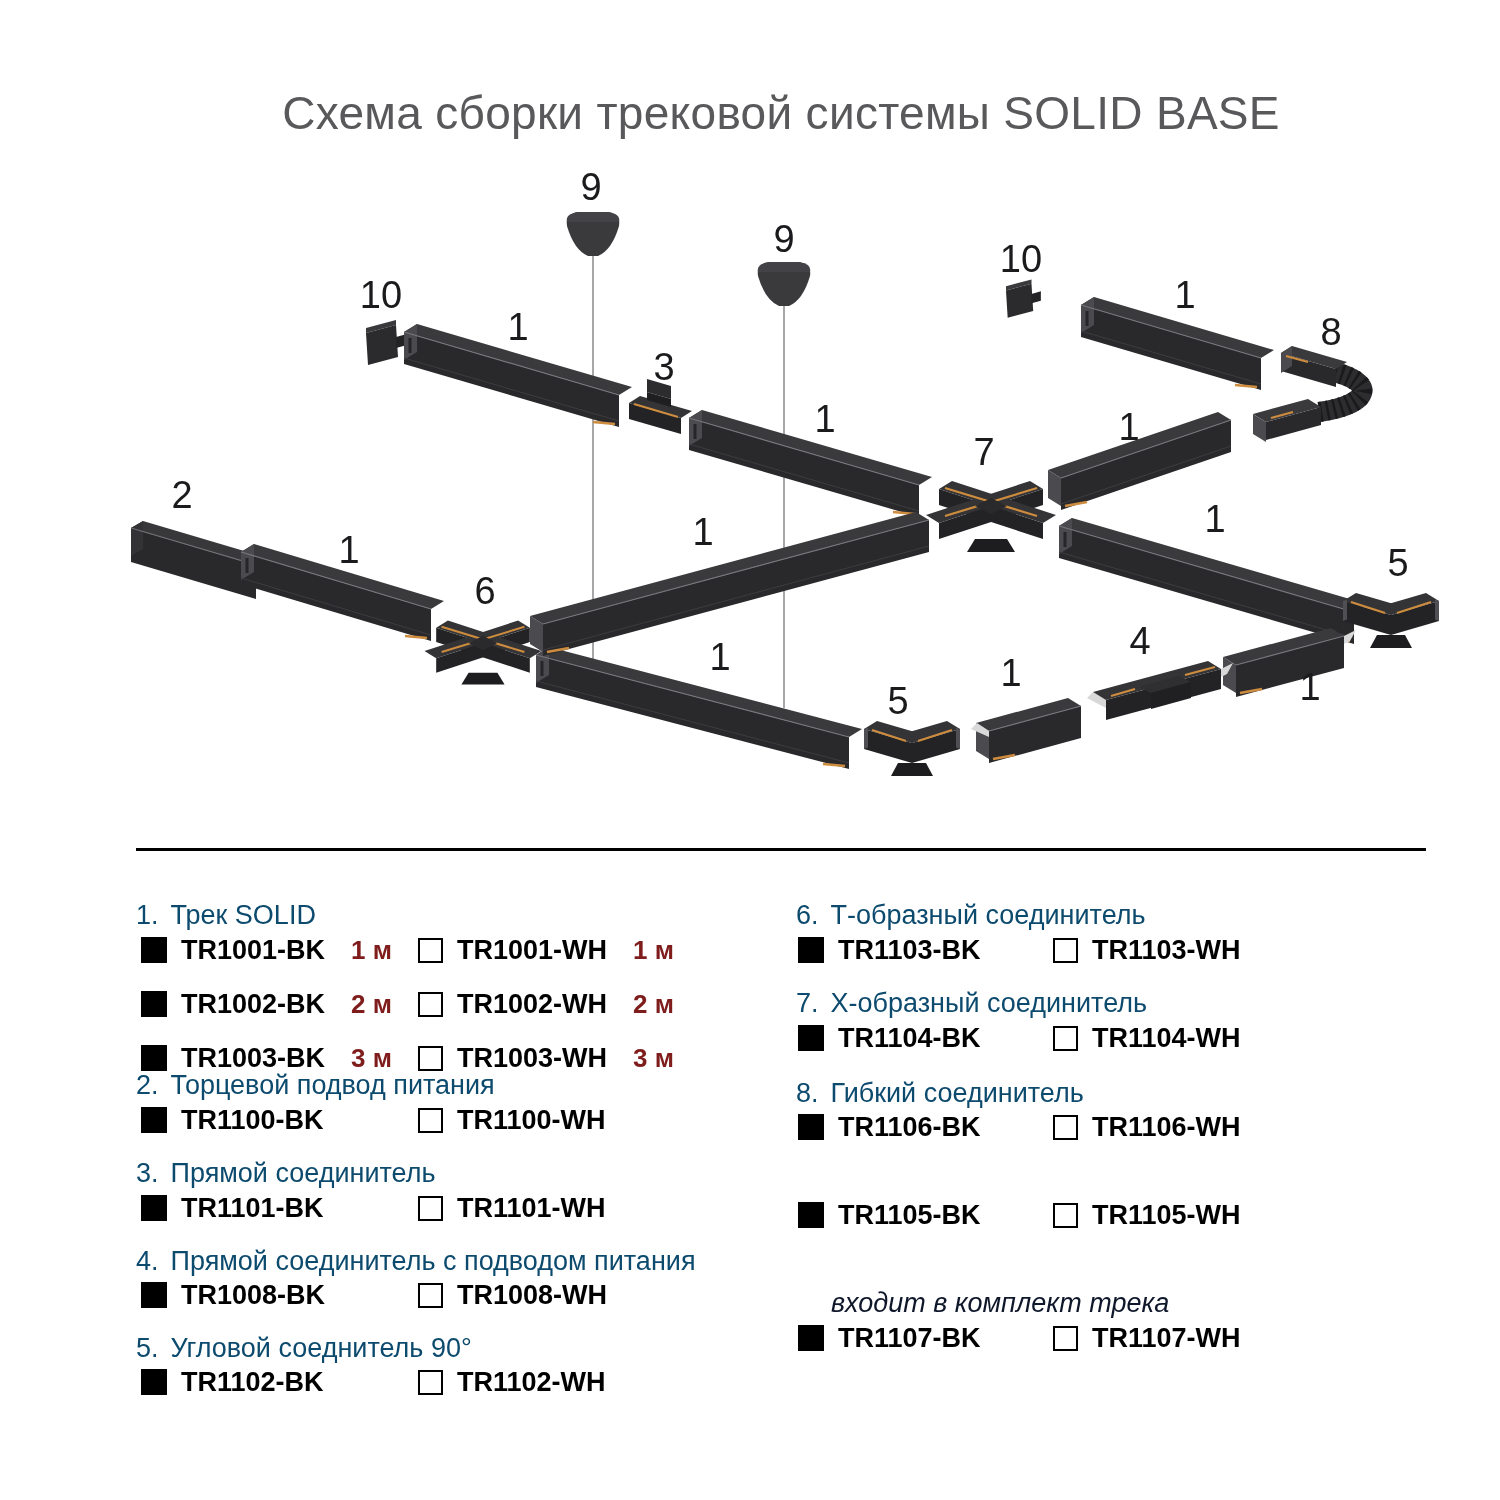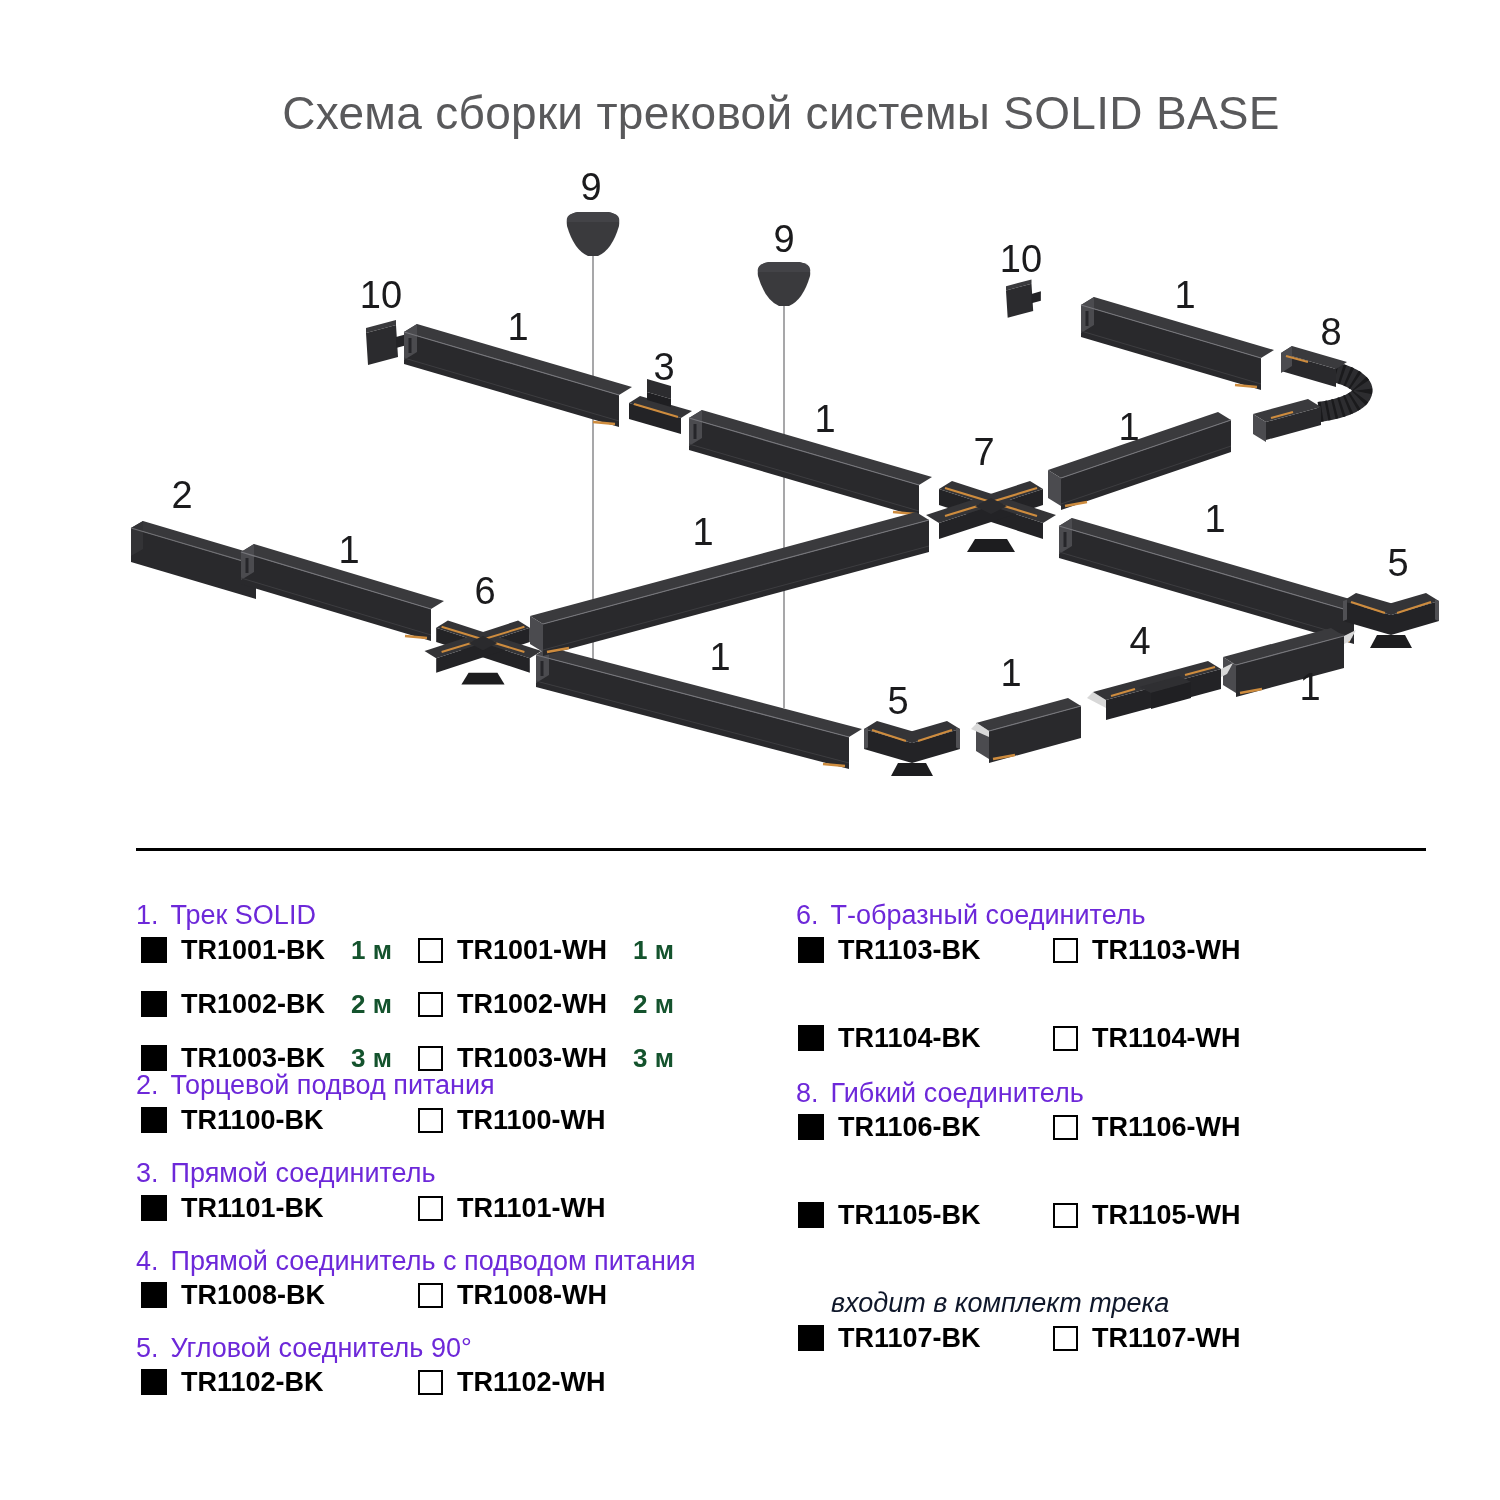--- a/index.html
+++ b/index.html
@@ -2,29 +2,29 @@
 <html><head>
 <meta charset="utf-8">
 <style>
   html,body{margin:0;padding:0;background:#fff;}
   .page{position:relative;width:1500px;height:1500px;background:#ffffff;overflow:hidden;
         font-family:"Liberation Sans",sans-serif;margin-left:31px;}
   .main-title{position:absolute;top:86px;left:0;width:100%;text-align:center;
         font-size:46px;font-weight:400;color:#59595b;letter-spacing:.3px;}
   .diagram-svg{position:absolute;top:160px;left:0;}
   .divider{position:absolute;top:848px;left:105px;width:1290px;height:3px;background:#000;}
-  .sec-title{position:absolute;font-size:27px;color:#6d28d9;white-space:nowrap;}
+  .sec-title{position:absolute;font-size:27px;color:#0c4a6e;white-space:nowrap;}
   .sec-num{display:inline-block;margin-right:12px;}
   .sec-sub{position:absolute;font-size:27px;color:#0f172a;white-space:nowrap;font-style:italic;}
   .cell{position:absolute;display:flex;align-items:center;white-space:nowrap;height:28px;}
   .sw{width:26px;height:26px;margin-right:14px;flex:none;}
   .sw.bk{background:#000;}
   .sw.wh{width:25px;height:25px;background:#fff;border:2.5px solid #000;box-sizing:border-box;}
   .code{font-weight:bold;font-size:27px;color:#000000;}
-  .size{font-weight:bold;font-size:26px;color:#14532d;margin-left:26px;}
+  .size{font-weight:bold;font-size:26px;color:#7f1d1d;margin-left:26px;}
   .lbl{font-size:38px;fill:#1b1b1d;text-anchor:middle;font-weight:400;}
 </style>
 </head>
 <body>
 
 <div class="page">
 
   <div class="main-title">Схема сборки трековой системы SOLID BASE</div>
 
   <svg class="diagram-svg" width="1500" height="700" viewBox="0 0 1500 700">
@@ -336,20 +336,23 @@
   </div>
   <div class="cell" style="left:767px;top:936px">
     <span class="sw bk"></span>
     <span class="code">TR1103-BK</span>
   </div>
   <div class="cell" style="left:1022px;top:936px">
     <span class="sw wh"></span>
     <span class="code">TR1103-WH</span>
   </div>
 
+  <div class="sec-title" style="left:765px;top:988px">
+    <span class="sec-num">7.</span><span>Х-образный соединитель</span>
+  </div>
   <div class="cell" style="left:767px;top:1024px">
     <span class="sw bk"></span>
     <span class="code">TR1104-BK</span>
   </div>
   <div class="cell" style="left:1022px;top:1024px">
     <span class="sw wh"></span>
     <span class="code">TR1104-WH</span>
   </div>
 
   <div class="sec-title" style="left:765px;top:1078px">

